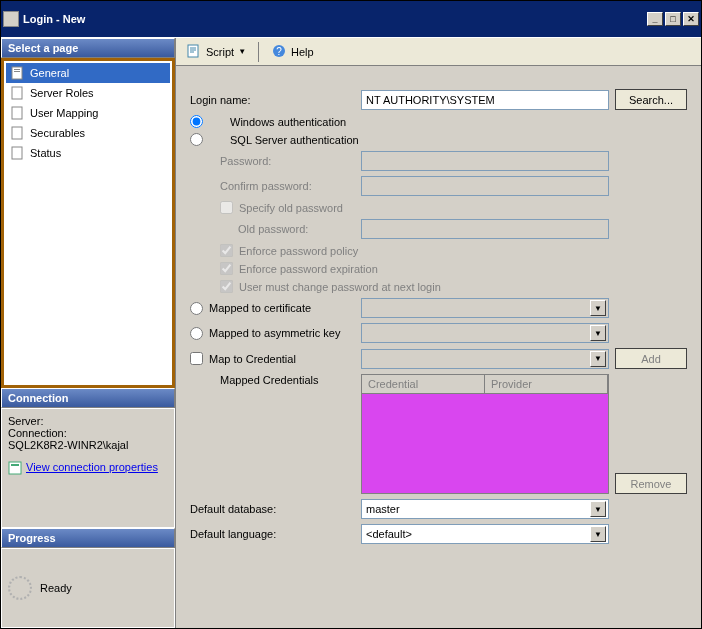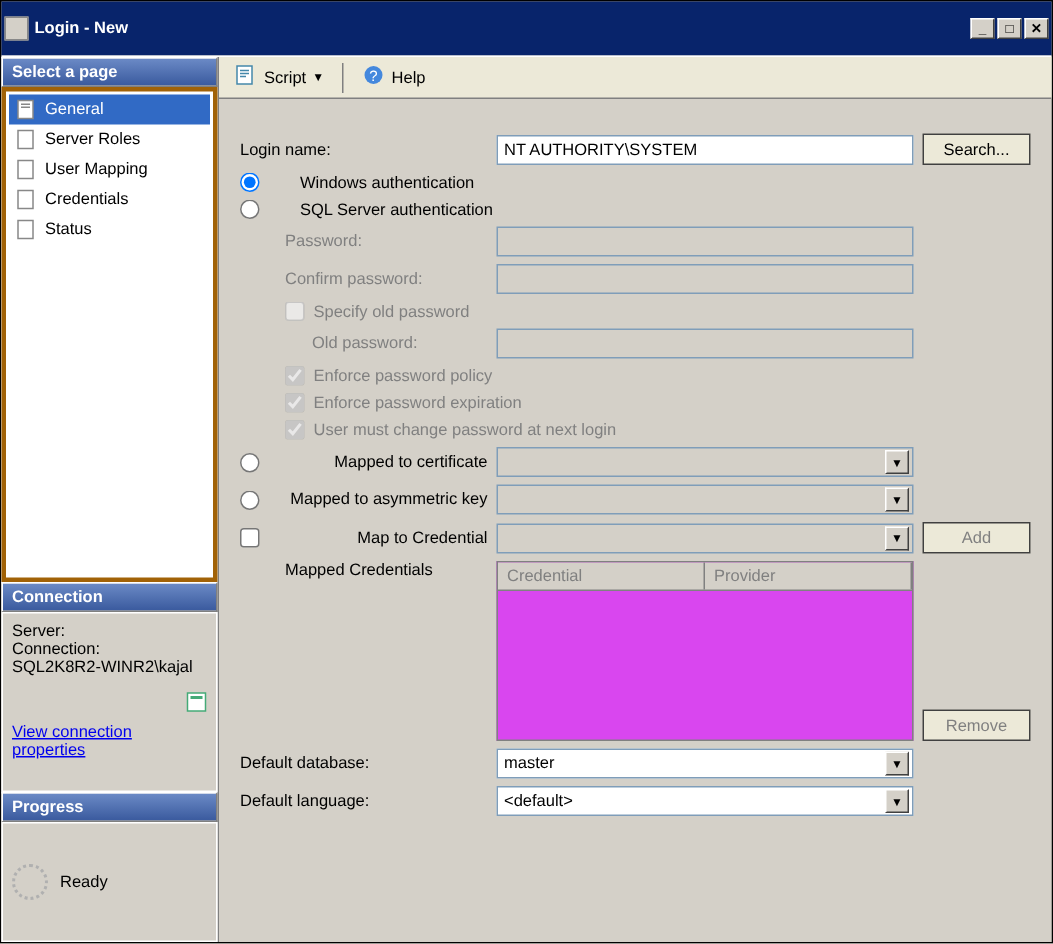--- a/index.html
+++ b/index.html
@@ -43,25 +43,25 @@
     display: flex; align-items: center; justify-content: center;
     font-weight: bold;
     color: #000;
   }
   .body {
     flex: 1;
     display: flex;
     border-top: 1px solid #fff;
   }
   .sidebar {
-    width: 145px;
+    width: 175px;
     border-right: 1px solid #808080;
     display: flex;
     flex-direction: column;
-    background: #e5e5e5;
+    background: #14b8a6;
   }
   .section-header {
     background: linear-gradient(#6b8ac6, #3a5a9e);
     color: #fff;
     font-weight: bold;
     padding: 3px 6px;
     border: 1px solid #fff;
     border-bottom-color: #808080; border-right-color: #808080;
   }
   .page-list {
@@ -83,21 +83,21 @@
     display: inline-block;
   }
   .page-icon svg { width:16px; height:16px; }
   .conn-box {
     border: 1px solid #fff;
     background: #d4d0c8;
     padding: 6px;
     font-size: 11px;
   }
   .conn-box .label { color: #000; }
-  .link { color: #0000ee; text-decoration: underline; cursor: pointer; display: flex; align-items:flex-end; gap:4px; margin-top:10px;flex-direction:column;}
+  .link { color: #0000ee; text-decoration: underline; cursor: pointer; display: flex; align-items:flex-start; gap:4px; margin-top:10px;}
   .progress-box {
     border: 1px solid #fff;
     background: #d4d0c8;
     padding: 6px;
     display: flex;
     align-items: center;
     gap: 8px;
   }
   .spinner {
     width: 24px; height: 24px;
@@ -164,21 +164,20 @@
     display: flex;
     align-items: center;
     gap: 6px;
   }
   .radio-row.indent0 { padding-left: 0; gap: 27px; }
   .check-row.indent1 { padding-left: 30px; }
   .radio-mix {
     display: flex;
     align-items: center;
     gap: 6px;
-    justify-content: space-between;
   }
   .select {
     height: 20px;
     border: 1px solid #7f9db9;
     background: #fff;
     display: flex;
     align-items: center;
     padding: 0 2px 0 4px;
   }
   .select.disabled { background: #d4d0c8; }
@@ -262,21 +261,21 @@
         <div class="page-item">
           <span class="page-icon"><svg viewBox="0 0 16 16">
                 <rect x="2" y="2" width="10" height="12" fill="#fff" stroke="#888"></rect>
               </svg></span>
           <span>User Mapping</span>
         </div>
         <div class="page-item">
           <span class="page-icon"><svg viewBox="0 0 16 16">
                 <rect x="2" y="2" width="10" height="12" fill="#fff" stroke="#888"></rect>
               </svg></span>
-          <span>Credentials</span>
+          <span>Securables</span>
         </div>
         <div class="page-item">
           <span class="page-icon"><svg viewBox="0 0 16 16">
                 <rect x="2" y="2" width="10" height="12" fill="#fff" stroke="#888"></rect>
               </svg></span>
           <span>Status</span>
         </div>
       </div>
 
       <div class="section-header">Connection</div>

